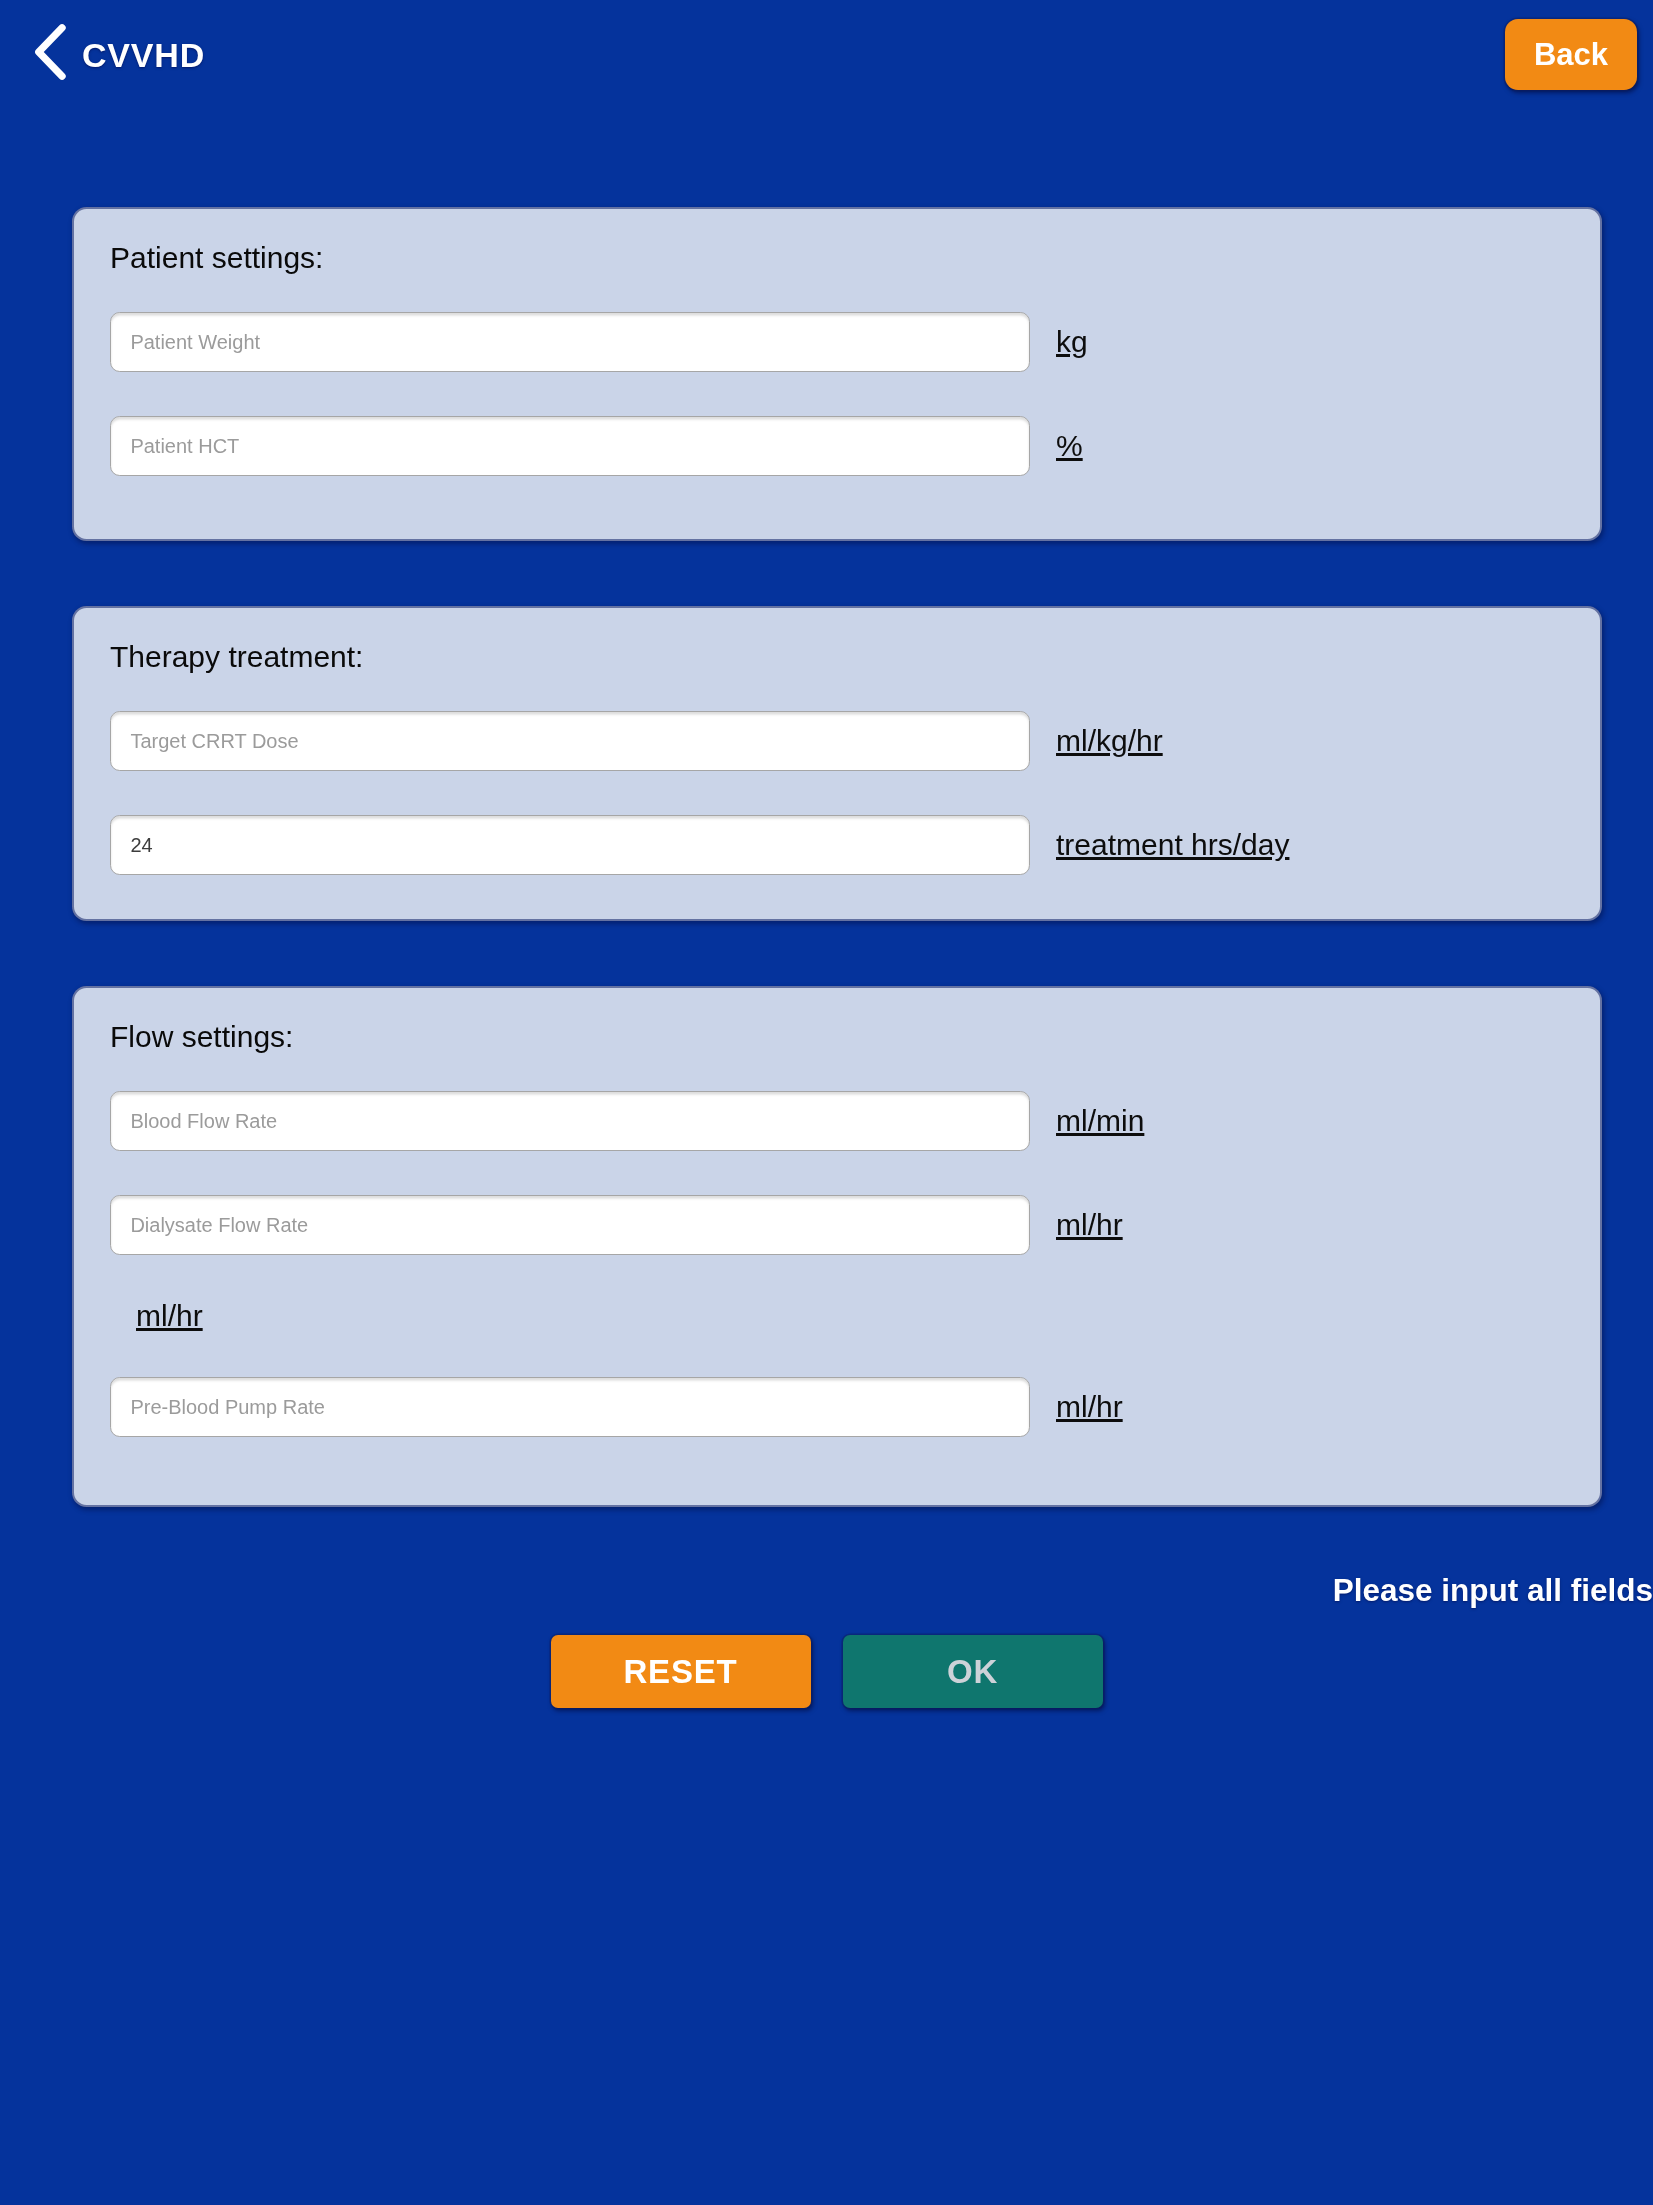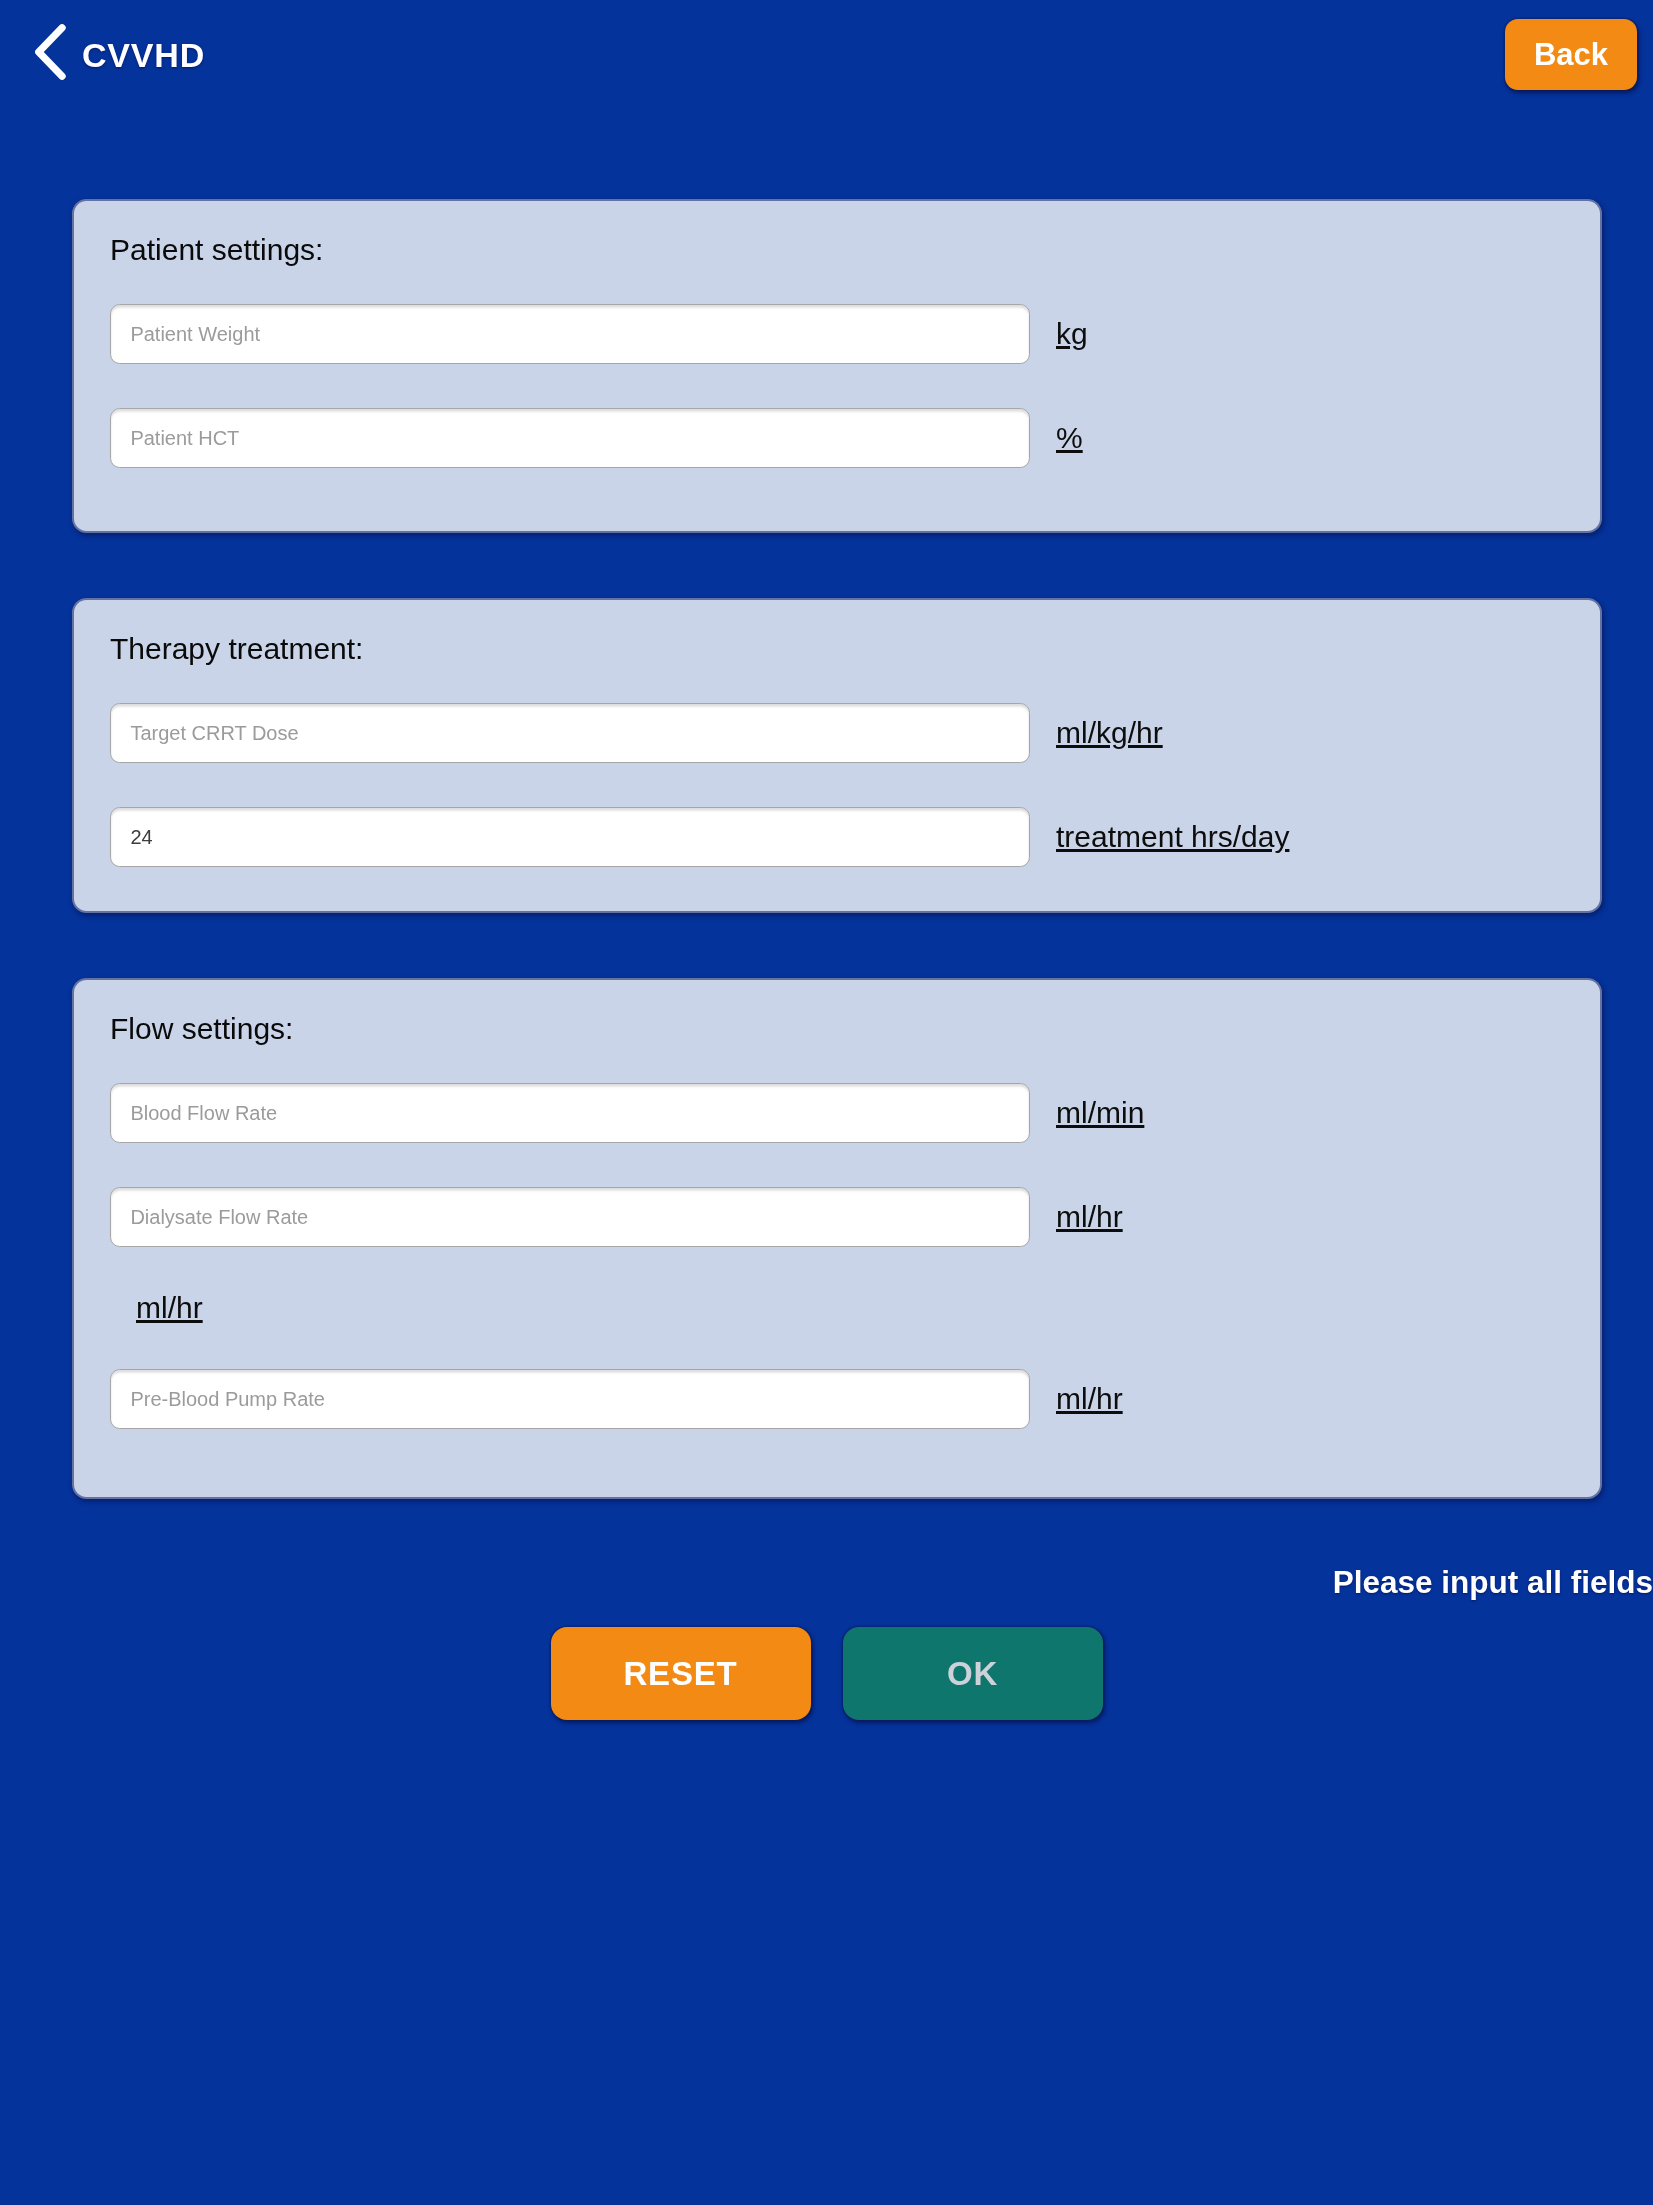--- a/index.html
+++ b/index.html
@@ -12,21 +12,21 @@
     background: #05339C;
     font-family: "Liberation Sans", sans-serif;
     overflow: hidden;
     position: relative;
   }
 
   
   .header {
     position: relative;
     height: 89px;
-    padding-top: 26px;
+    padding-top: 34px;
   }
   .back-chevron {
     position: absolute;
     left: 32px;
     top: 22.6px;
     width: 36px;
     height: 58px;
     cursor: pointer;
   }
   .app-title {
@@ -122,23 +122,23 @@
     text-align: right;
   }
   .footer-buttons {
     margin-top: 26px;
     display: flex;
     justify-content: center;
     gap: 32px;
   }
   .btn {
     width: 260px;
-    height: 93px;
+    height: 73px;
     border: none;
-    border-radius: 16px;
+    border-radius: 7px;
     font-size: 33px;
     font-weight: bold;
     letter-spacing: 0.8px;
     font-family: "Liberation Sans", sans-serif;
     box-shadow: 0 0 0 1.6px rgba(18,28,88,0.40), 1.6px 2.4px 4px rgba(0,5,50,0.55);
     cursor: pointer;
   }
   .btn-reset {
     background: #F28A14;
     color: #FFFFFF;

